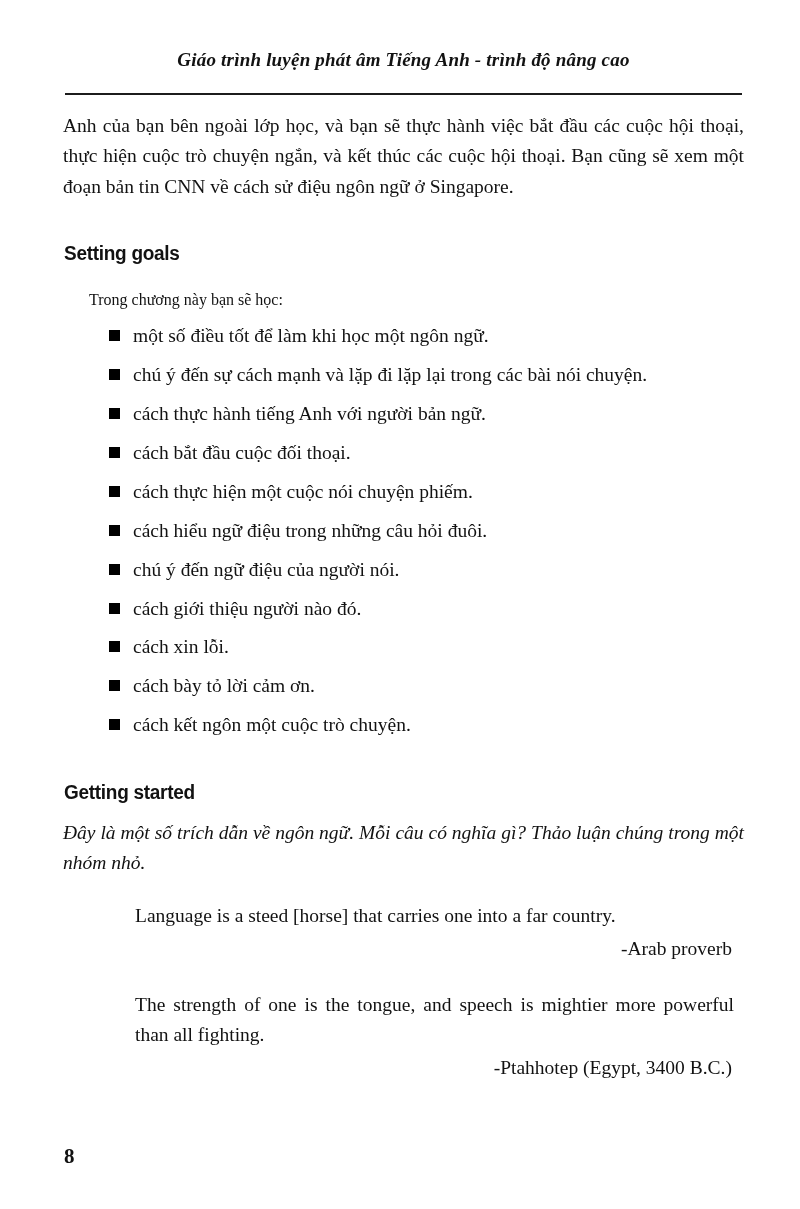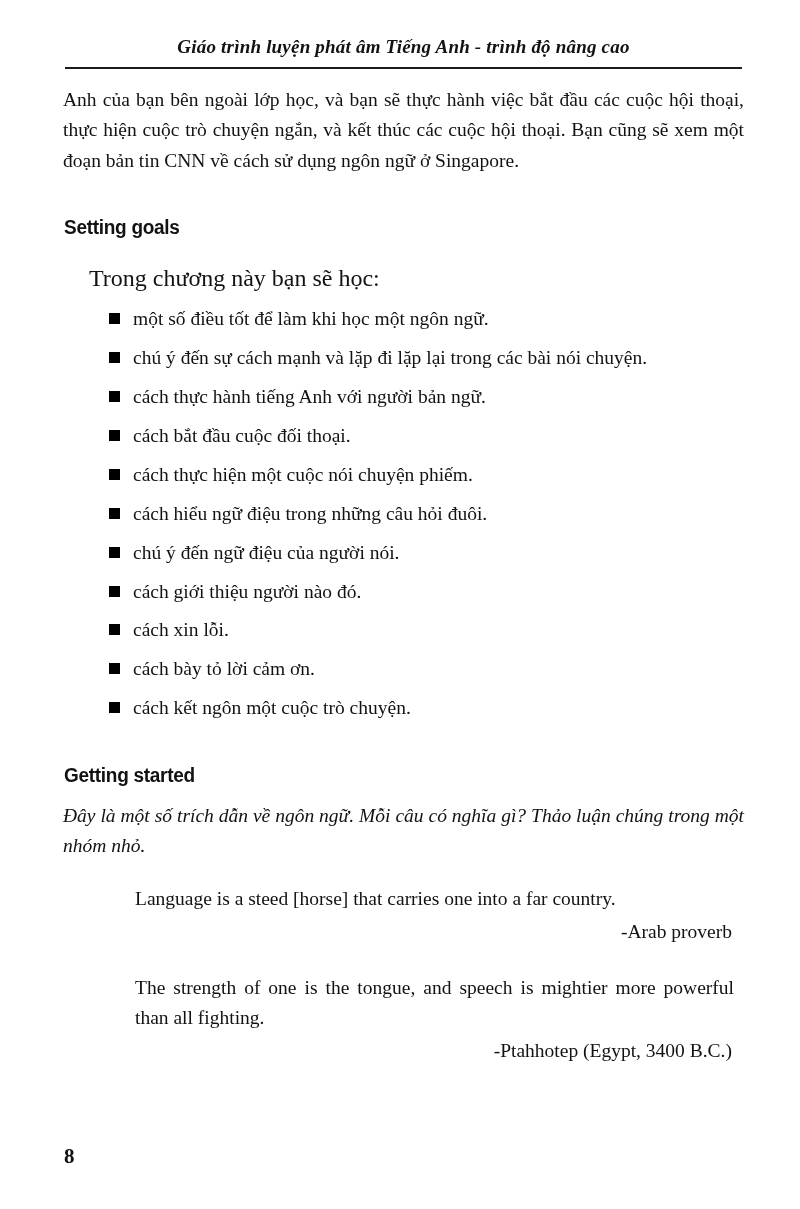--- a/index.html
+++ b/index.html
@@ -15,21 +15,21 @@
   .page {
     padding: 36px 56px 0 63px;
   }
   .running-head {
     text-align: center;
     font-style: italic;
     font-weight: 600;
     font-size: 19px;
     letter-spacing: 0.2px;
     padding-bottom: 9px;
-    margin: 0 6px;
+    margin: 13px 6px;
   }
   .head-rule {
     border: 0;
     border-top: 2px solid #1c1c1c;
     margin: 0 2px 16px 2px;
   }
   .intro {
     font-size: 19.5px;
     line-height: 1.56;
     text-align: justify;
@@ -38,21 +38,21 @@
   .section-heading {
     font-family: "Liberation Sans", sans-serif;
     font-weight: 700;
     font-size: 20px;
     letter-spacing: -0.3px;
     margin: 40px 0 0 1px;
     transform: scaleX(0.95);
     transform-origin: left center;
   }
   .goals-lead {
-    font-size: 24px;
+    font-size: 16px;
     margin: 26px 0 0 26px;
   }
   ul.goals {
     list-style: none;
     margin: 12px 0 17px 0;
     padding: 0 0 0 46px;
   }
   ul.goals li {
     display: flex;
     align-items: flex-start;
@@ -103,21 +103,21 @@
   }
 </style>
 </head>
 <body>
 
 <div class="page">
 
   <div class="running-head">Giáo trình luyện phát âm Tiếng Anh - trình độ nâng cao</div>
   <hr class="head-rule">
 
-  <p class="intro">Anh của bạn bên ngoài lớp học, và bạn sẽ thực hành việc bắt đầu các cuộc hội thoại, thực hiện cuộc trò chuyện ngắn, và kết thúc các cuộc hội thoại. Bạn cũng sẽ xem một đoạn bản tin CNN về cách sử dụng ngôn ngữ ở Singapore.</p>
+  <p class="intro">Anh của bạn bên ngoài lớp học, và bạn sẽ thực hành việc bắt đầu các cuộc hội thoại, thực hiện cuộc trò chuyện ngắn, và kết thúc các cuộc hội thoại. Bạn cũng sẽ xem một đoạn bản tin CNN về cách sử điệu ngôn ngữ ở Singapore.</p>
 
   <div class="section-heading">Setting goals</div>
 
   <p class="goals-lead">Trong chương này bạn sẽ học:</p>
 
   <ul class="goals">
     <li>
       <span class="sq"></span>
       <span>một số điều tốt để làm khi học một ngôn ngữ.</span>
     </li>

